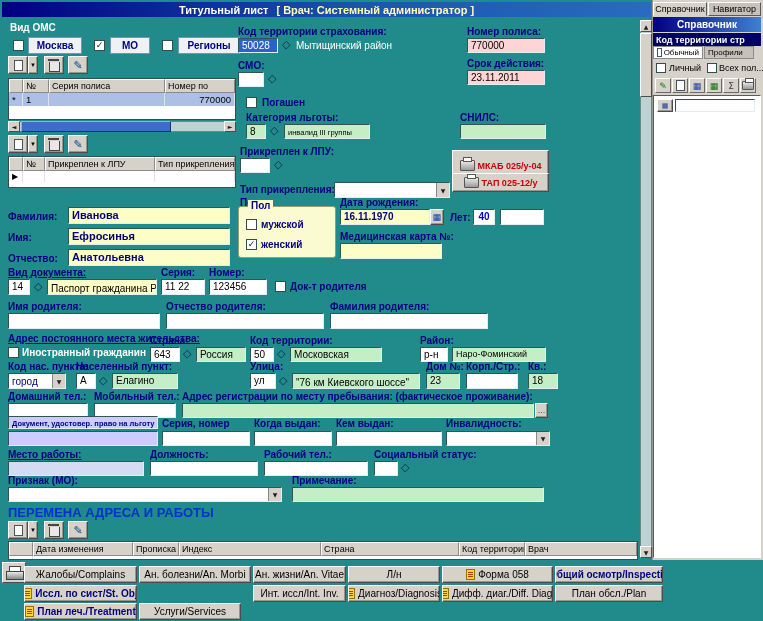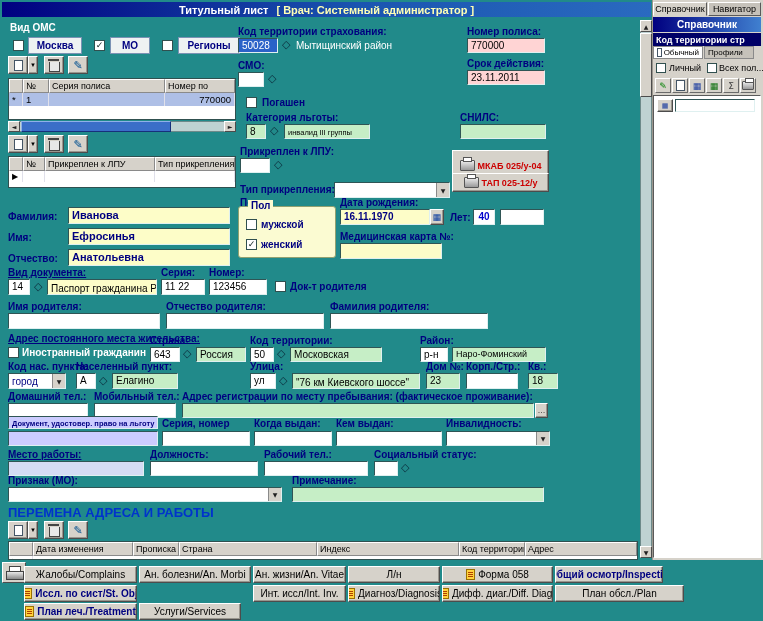--- a/index.html
+++ b/index.html
@@ -305,24 +305,24 @@
     </div>
   <div class="b3" style="left:68px;top:521px;width:20px;height:18px">
       <span class="penc">✎</span>
     </div>
 
   <div class="grid" style="left:8px;top:541px;width:630px;height:19px">
     <div class="ghead">
       <span class="gh" style="width:24px"></span>
       <span class="gh" style="width:100px">Дата изменения</span>
       <span class="gh" style="width:46px">Прописка</span>
+      <span class="gh" style="width:142px">Индекс</span>
       <span class="gh" style="width:138px">Страна</span>
-      <span class="gh" style="width:142px">Индекс</span>
       <span class="gh" style="width:66px">Код территории</span>
-      <span class="gh" style="width:112px">Адрес</span>
+      <span class="gh" style="width:112px">Врач</span>
     </div>
     <div class="grow">
       <span class="gc marker" style="width:24px">▶</span>
     </div>
   </div>
 
   <div class="sbtrack" style="left:640px;top:20px;width:12px;height:538px"></div>
   <div class="sbbtn" style="left:640px;top:20px;width:12px;height:12px">▲</div>
   <div class="sbthumb" style="left:640px;top:33px;width:12px;height:64px"></div>
   <div class="sbbtn" style="left:640px;top:546px;width:12px;height:12px">▼</div>
@@ -391,21 +391,21 @@
       <span>Инт. иссл/Int. Inv.</span>
     </div>
   <div class="bb" style="left:348px;top:585px;width:92px">
       <span class="ydoc"></span>
       <span>Диагноз/Diagnosis</span>
     </div>
   <div class="bb" style="left:442px;top:585px;width:111px">
       <span class="ydoc"></span>
       <span>Дифф. диаг./Diff. Diag.</span>
     </div>
-  <div class="bb" style="left:555px;top:585px;width:129px">
+  <div class="bb" style="left:555px;top:585px;width:108px">
       <span>План обсл./Plan</span>
     </div>
 
   <div class="bb" style="left:24px;top:603px;width:113px">
       <span class="ydoc"></span>
       <span class="navytxt">План леч./Treatment</span>
     </div>
   <div class="bb" style="left:139px;top:603px;width:102px">
       <span>Услуги/Services</span>
     </div>

